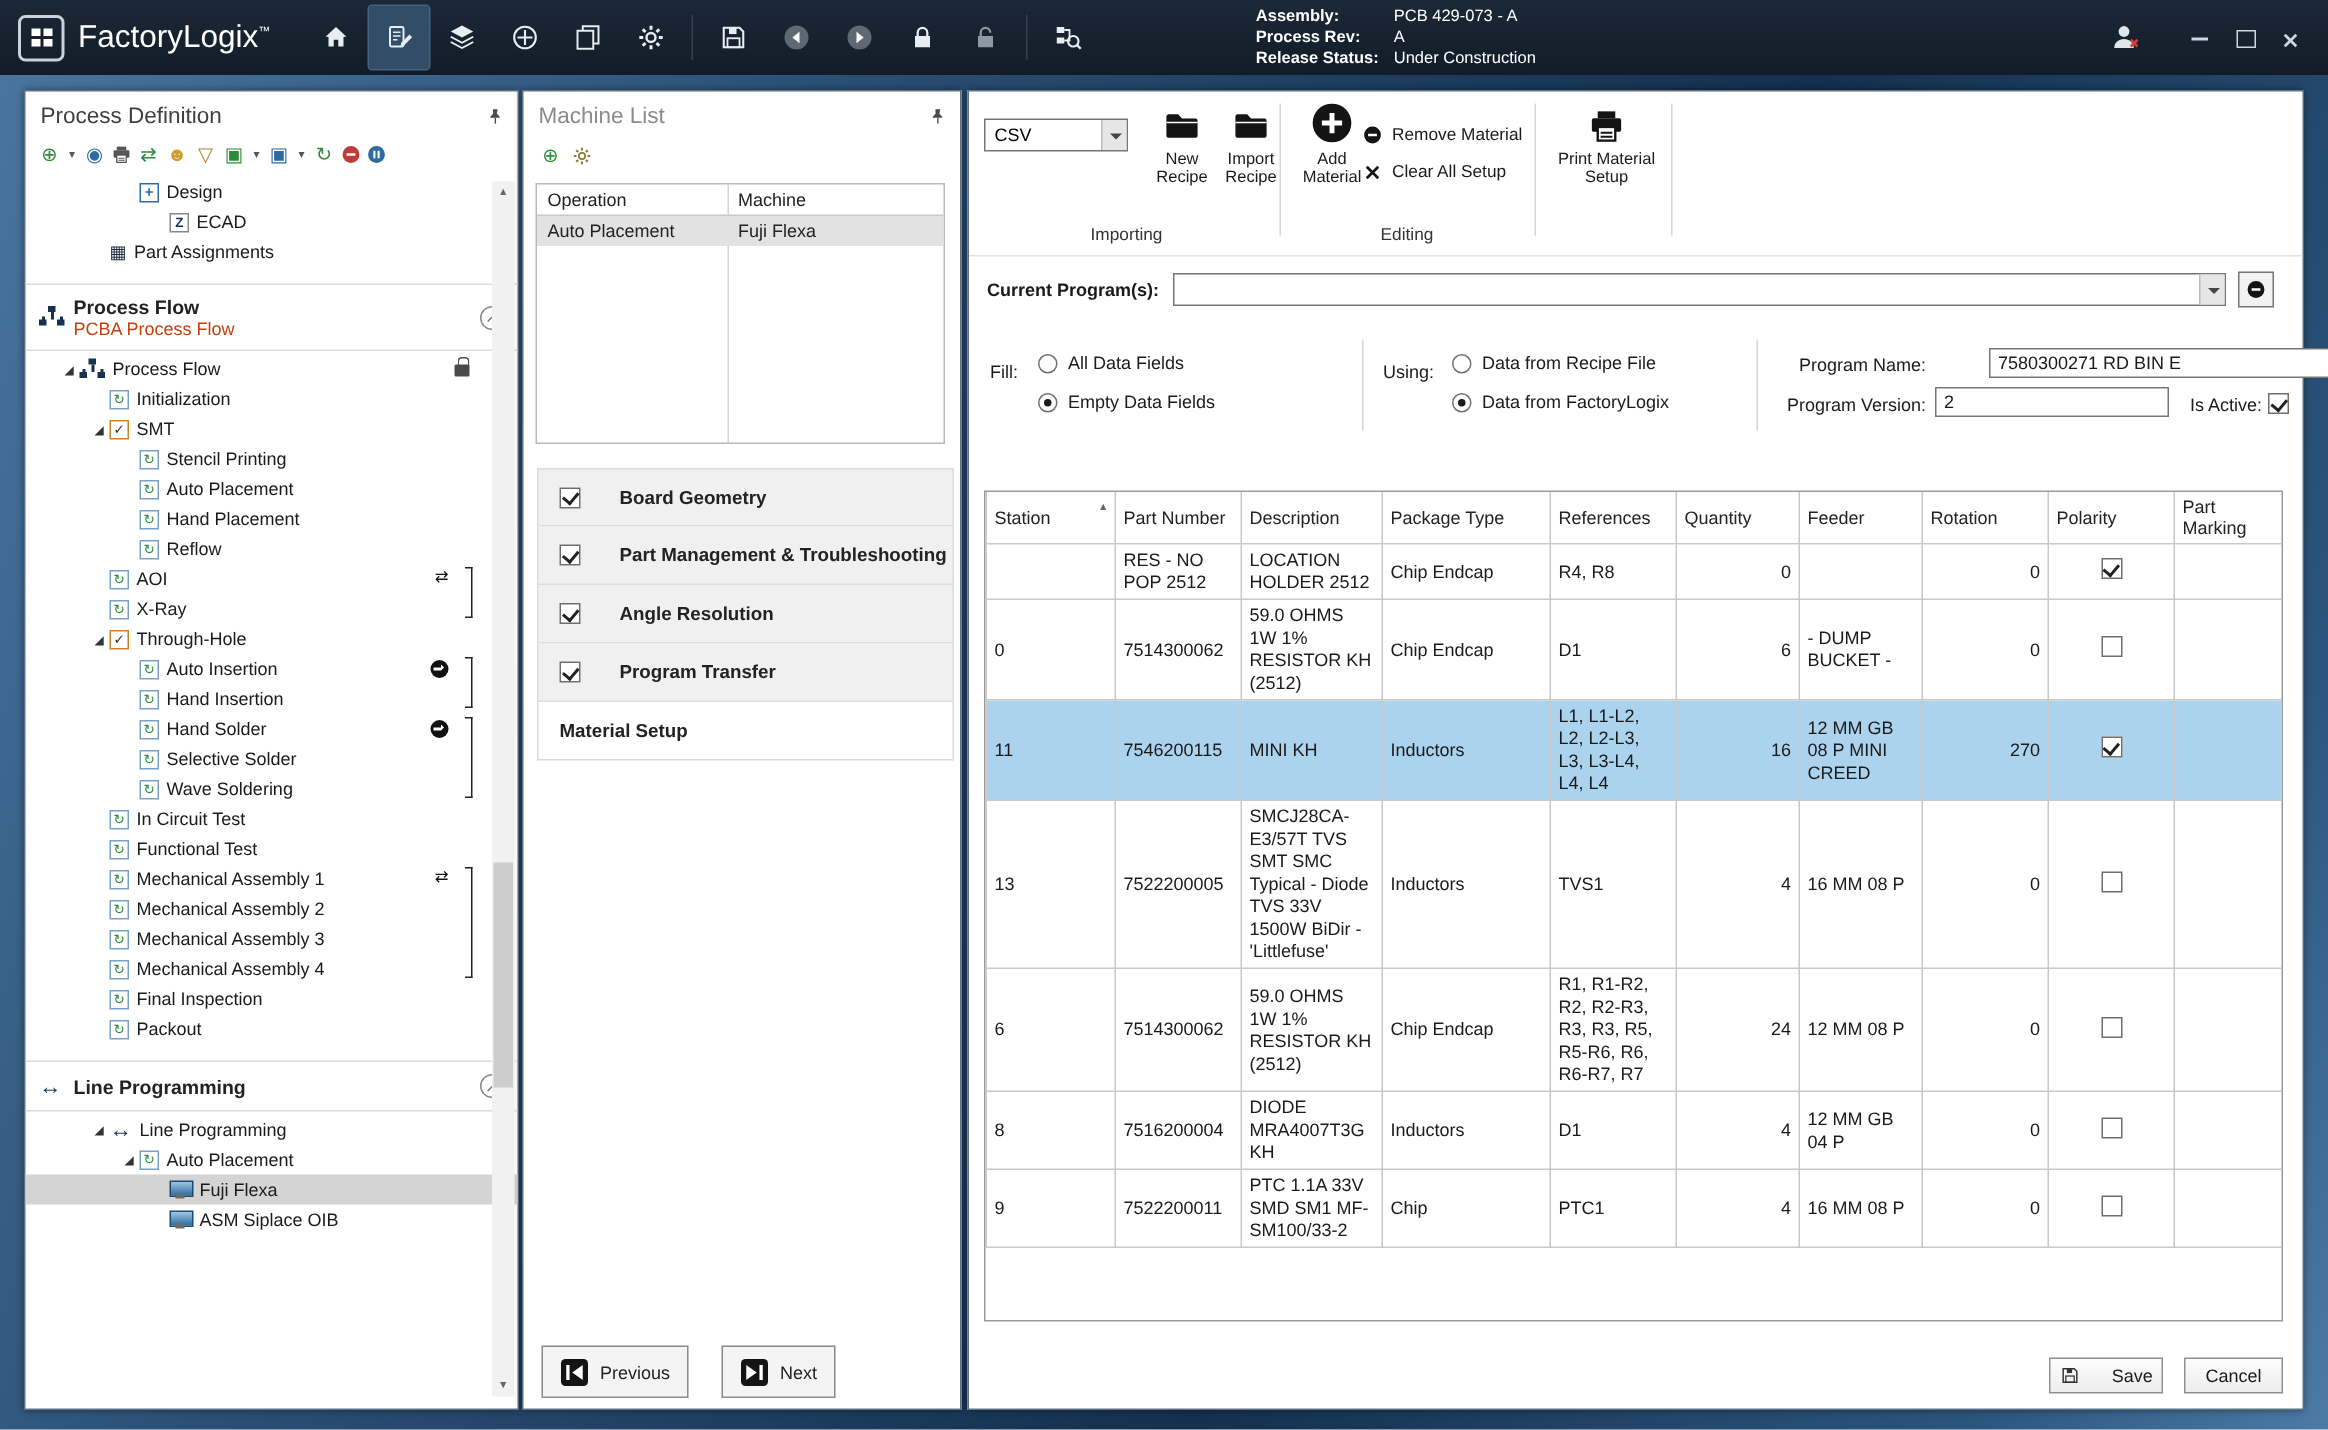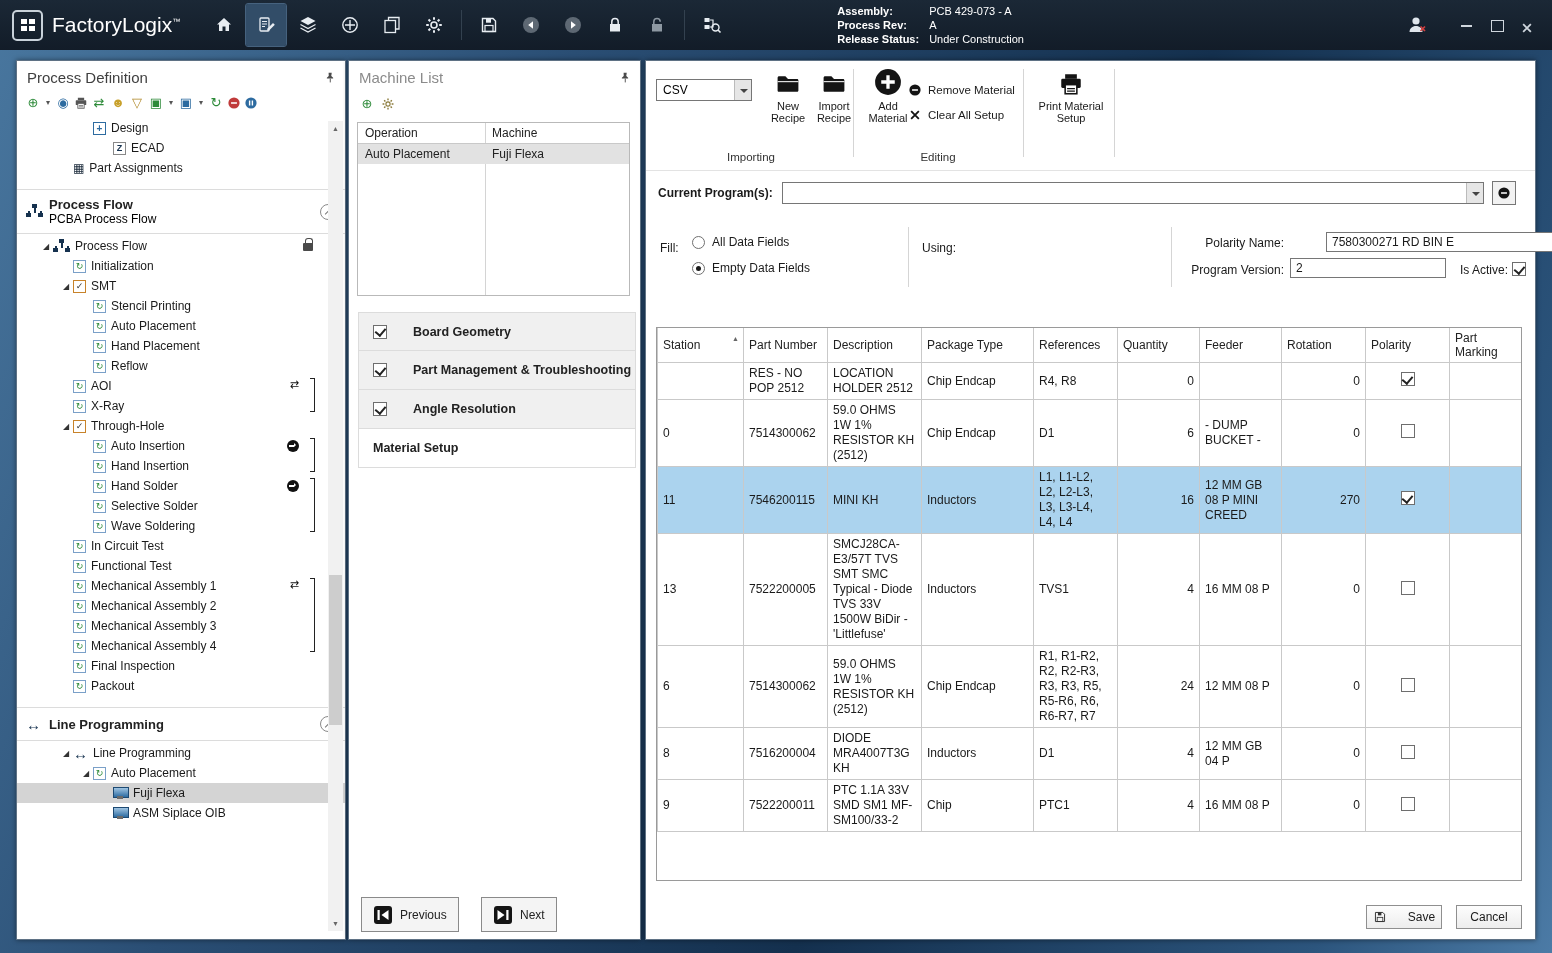--- a/index.html
+++ b/index.html
@@ -74,21 +74,21 @@
   .adorn-lock::before{content:"";position:absolute;top:-5px;left:1.5px;width:6px;height:5px;border:1.5px solid #4a4a4a;border-bottom:none;border-radius:3px 3px 0 0}
   .adorn-arrow{right:46px;top:4px;width:12px;height:12px;border-radius:50%;background:#111}
   .adorn-arrow::before{content:"";position:absolute;left:2px;top:5.2px;width:5px;height:1.6px;background:#fff}
   .adorn-arrow::after{content:"";position:absolute;left:6.5px;top:3.3px;border:2.8px solid transparent;border-left-color:#fff}
   .bracket{position:absolute;right:30px;top:2px;width:5px;border:1px solid #222;border-left:none}
 
   .sect{position:relative;border-top:1px solid #dcdcdc;border-bottom:1px solid #dcdcdc;
         padding:7px 30px 7px 32px;margin-top:9px;display:flex;align-items:center;min-height:34px}
   .sect .ticn{position:absolute;left:9px;top:50%;margin-top:-8px}
   .sect-txt .t1{font-weight:bold;font-size:13px;color:#222}
-  .sect-txt .t2{font-size:12px;color:#000000}
+  .sect-txt .t2{font-size:12px;color:#c2410c}
   .cchev{position:absolute;right:9px;top:50%;margin-top:-8px;width:16px;height:16px;border:1px solid #8a8a8a;border-radius:50%}
   .cchev.up::after{content:"";position:absolute;left:4.5px;top:6.5px;width:5px;height:5px;border-left:1.6px solid #777;border-top:1.6px solid #777;transform:rotate(45deg)}
   .cchev.down::after{content:"";position:absolute;left:4.5px;top:3.5px;width:5px;height:5px;border-left:1.6px solid #777;border-top:1.6px solid #777;transform:rotate(225deg)}
 
   .vscroll{position:absolute;right:2px;top:60px;bottom:8px;width:15px;background:#f1f1f1}
   .vs-btn{height:15px;text-align:center;font-size:7px;line-height:15px;color:#666}
   .vs-up::after{content:"▲"}.vs-down::after{content:"▼"}
   .vs-down{position:absolute;bottom:0;left:0;right:0}
   .vs-thumb{position:absolute;left:1px;right:1px;top:56%;height:150px;background:#cdcdcd}
 
@@ -622,20 +622,24 @@
         <span class="mseclb">Board Geometry</span>
       </div>
       <div class="msec">
         <span class="cb on"></span>
         <span class="mseclb">Part Management &amp; Troubleshooting</span>
       </div>
       <div class="msec">
         <span class="cb on"></span>
         <span class="mseclb">Angle Resolution</span>
       </div>
+      <div class="msec">
+        <span class="cb on"></span>
+        <span class="mseclb">Program Transfer</span>
+      </div>
       <div class="msec active">
         <span class="mseclb">Material Setup</span>
       </div>
     </div>
   <button class="navbtn nav-prev">
     <svg class="ic">
         <use href="#prevtrack"></use>
       </svg>
     <span>Previous</span>
   </button>
@@ -716,22 +720,32 @@
           <span class="radio"></span>
           <span class="radio-lb">All Data Fields</span>
         </label>
         <label class="radio-row">
           <span class="radio on"></span>
           <span class="radio-lb">Empty Data Fields</span>
         </label>
       </div>
     <div class="vline" style="left:262px"></div>
     <span class="flab" style="left:276px;top:16px">Using:</span>
+    <div class="optcol" id="using-opts" style="left:322px;top:4px">
+        <label class="radio-row">
+          <span class="radio"></span>
+          <span class="radio-lb">Data from Recipe File</span>
+        </label>
+        <label class="radio-row">
+          <span class="radio on"></span>
+          <span class="radio-lb">Data from FactoryLogix</span>
+        </label>
+      </div>
     <div class="vline" style="left:525px"></div>
-    <span class="plab" style="left:534px;top:11px;width:104px">Polarity Name:</span>
+    <span class="plab" style="left:534px;top:11px;width:104px">Program Name:</span>
     <input class="pin1" style="left: 680px; top: 7px; width: 256px;" value="7580300271 RD BIN E">
     <span class="plab" style="left:534px;top:38px;width:104px">Program Version:</span>
     <input class="pin1" style="left: 644px; top: 33px; width: 156px;" value="2">
     <span class="flab" style="left:814px;top:38px">Is Active:</span>
     <span class="cb on" id="is-active-cb" style="position:absolute;left:866px;top:37px"></span>
   </div>
 
   <div class="grid-wrap">
     <table class="grid">
       <colgroup id="grid-colgroup">

